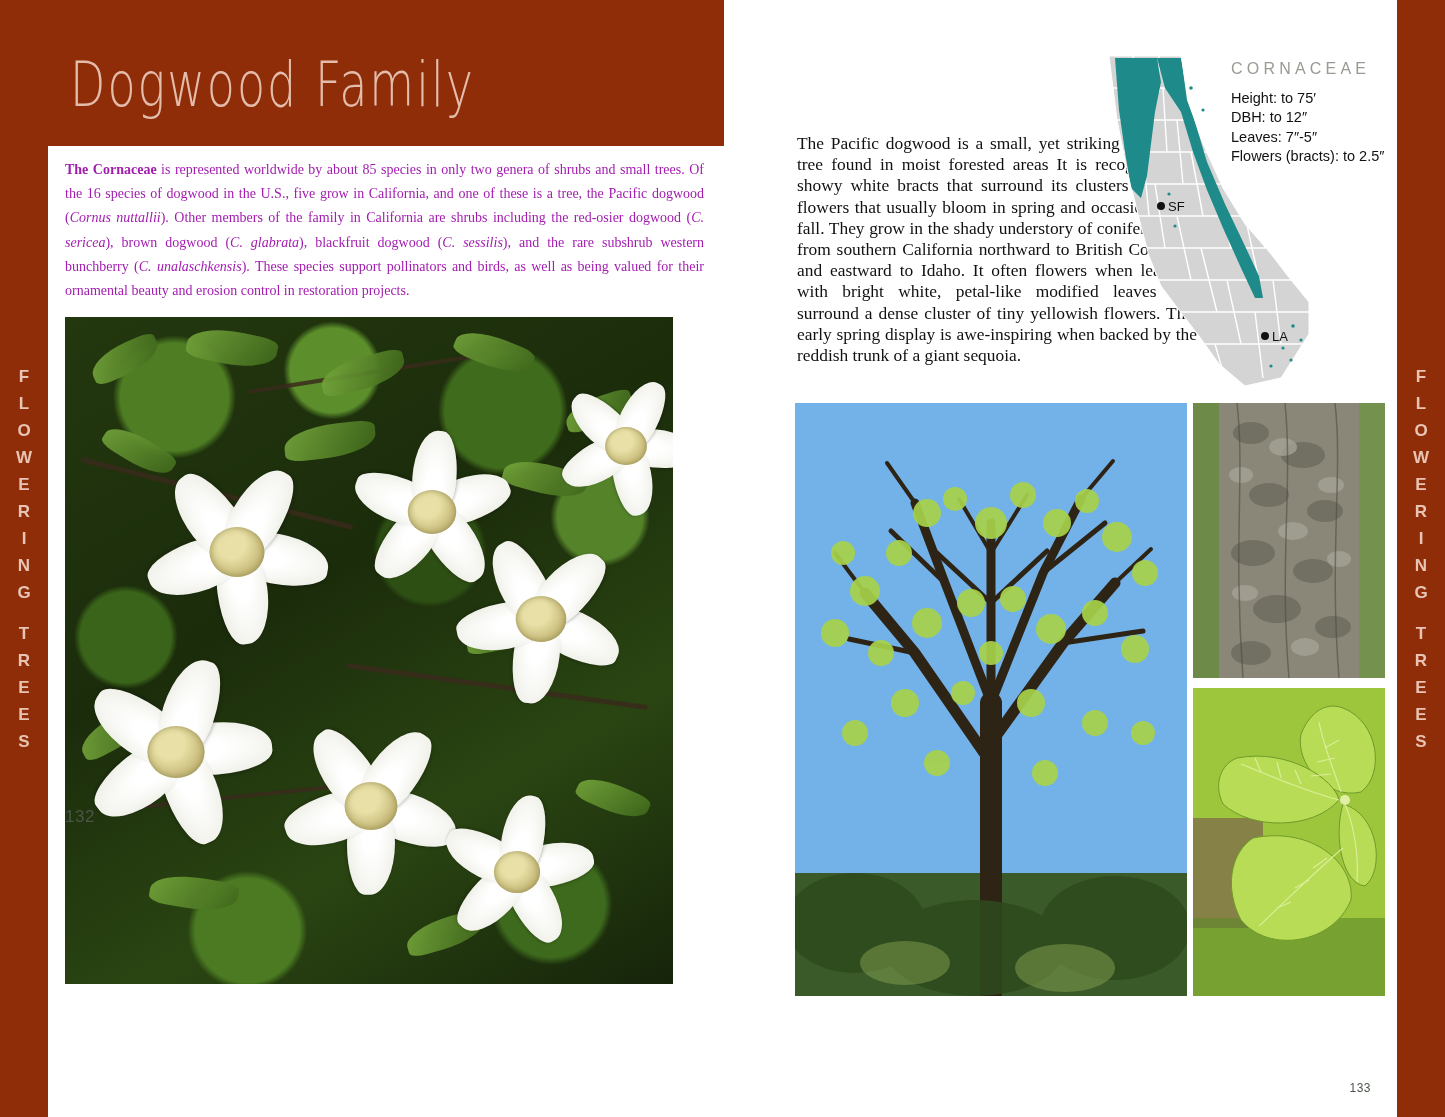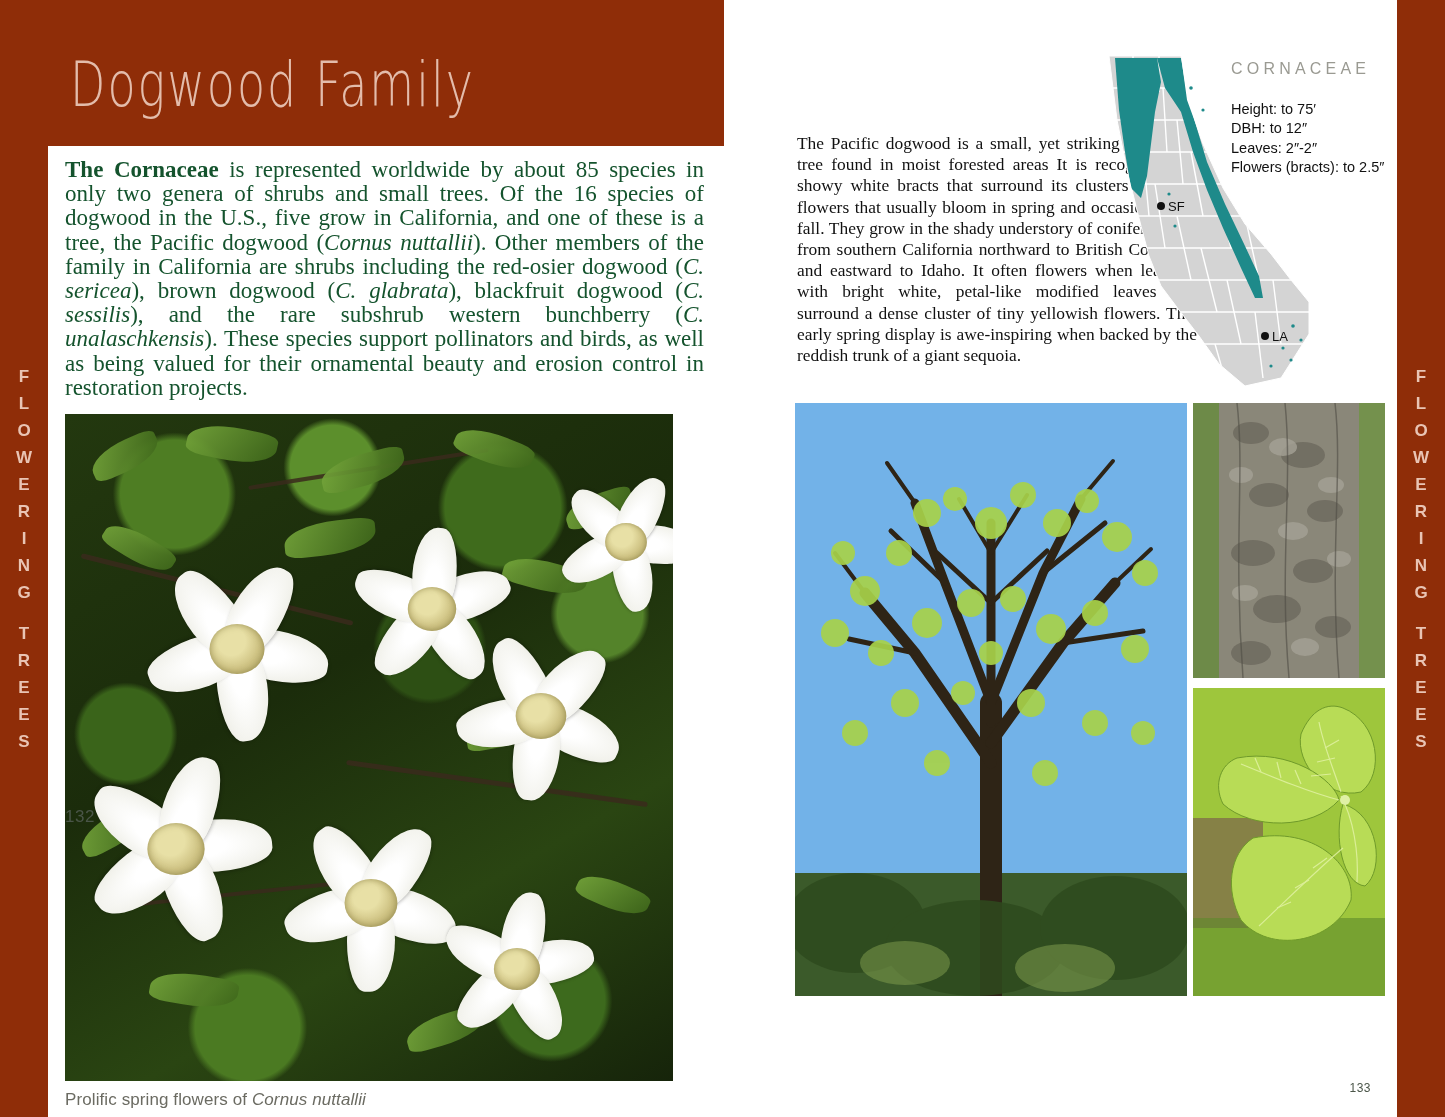--- a/index.html
+++ b/index.html
@@ -50,22 +50,22 @@
     transform: scale(1.0, 1.35);
     transform-origin: left top;
   }
   .left-body {
     position: absolute; left: 0; top: 146px; width: 676px; height: 971px;
     background: #ffffff;
     padding: 12px 16px 0 17px;
   }
   .intro-par {
     font-family: "Liberation Serif", serif;
-    font-size: 23px; line-height: 24.2px;
-    color: #14532d; text-align: justify;
+    font-size: 14px; line-height: 24.2px;
+    color: #a21caf; text-align: justify;
     padding-right: 4px;
   }
   .intro-par b { font-weight: bold; }
   .intro-par i { font-style: italic; }
 
   
   .flower-photo {
     position: relative;
     margin-top: 14px;
     width: 608px; height: 667px;
@@ -149,21 +149,21 @@
 
   
   .stats {
     position: absolute; left: 507px; top: 60px; width: 175px;
   }
   .stats-family {
     font-family: "Liberation Sans", sans-serif;
     font-size: 16px; color: #9a9a92; letter-spacing: 4.2px;
   }
   .stats-list {
-    margin-top: 22px;
+    margin-top: 11px;
     font-family: "Liberation Sans", sans-serif;
     font-size: 14.5px; line-height: 19.4px; color: #111;
   }
 
   
   .ca-map {
     position: absolute; left: 371px; top: 48px; width: 260px; height: 345px;
   }
 
   
@@ -312,39 +312,36 @@
         <div class="bloom" style="left:80%; top:8%; transform:scale(0.95);">
           <div class="petal" style="transform:rotate(5deg)"></div>
           <div class="petal" style="transform:rotate(78deg)"></div>
           <div class="petal" style="transform:rotate(150deg)"></div>
           <div class="petal" style="transform:rotate(222deg)"></div>
           <div class="petal" style="transform:rotate(296deg)"></div>
           <div class="center"></div>
         </div>
       </div>
 
-      <div class="caption">
-        <span>Prolific spring flowers of </span><i>Cornus nuttallii</i>
-      </div>
     </div>
 
     <div class="folio">132</div>
   </div>
 
   <div class="page-right">
 
 
     <div class="species-desc">The Pacific dogwood is a small, yet striking deciduous tree found in moist forested areas It is recognized by showy white bracts that surround its clusters of small flowers that usually bloom in spring and occasionally in fall. They grow in the shady understory of conifer forests from southern California northward to British Columbia and eastward to Idaho. It often flowers when leafless, with bright white, petal-like modified leaves that surround a dense cluster of tiny yellowish flowers. This early spring display is awe-inspiring when backed by the reddish trunk of a giant sequoia.</div>
 
     <div class="stats">
       <div class="stats-family">CORNACEAE</div>
       <div class="stats-list">
         <div>Height: to 75′</div>
         <div>DBH: to 12″</div>
-        <div>Leaves: 2″-2″</div>
+        <div>Leaves: 7″-5″</div>
         <div>Flowers (bracts): to 2.5″</div>
       </div>
     </div>
 
     <div class="ca-map">
       <svg viewBox="0 0 260 345" width="260" height="345">
         <defs>
           <clipPath id="caclip">
             <path d="M14,8 L86,8 L92,52 L108,96 L128,140 L150,176 L176,206 L196,232
                      L214,254 L214,286 L186,330 L150,338 L124,316 L104,288 L84,262

